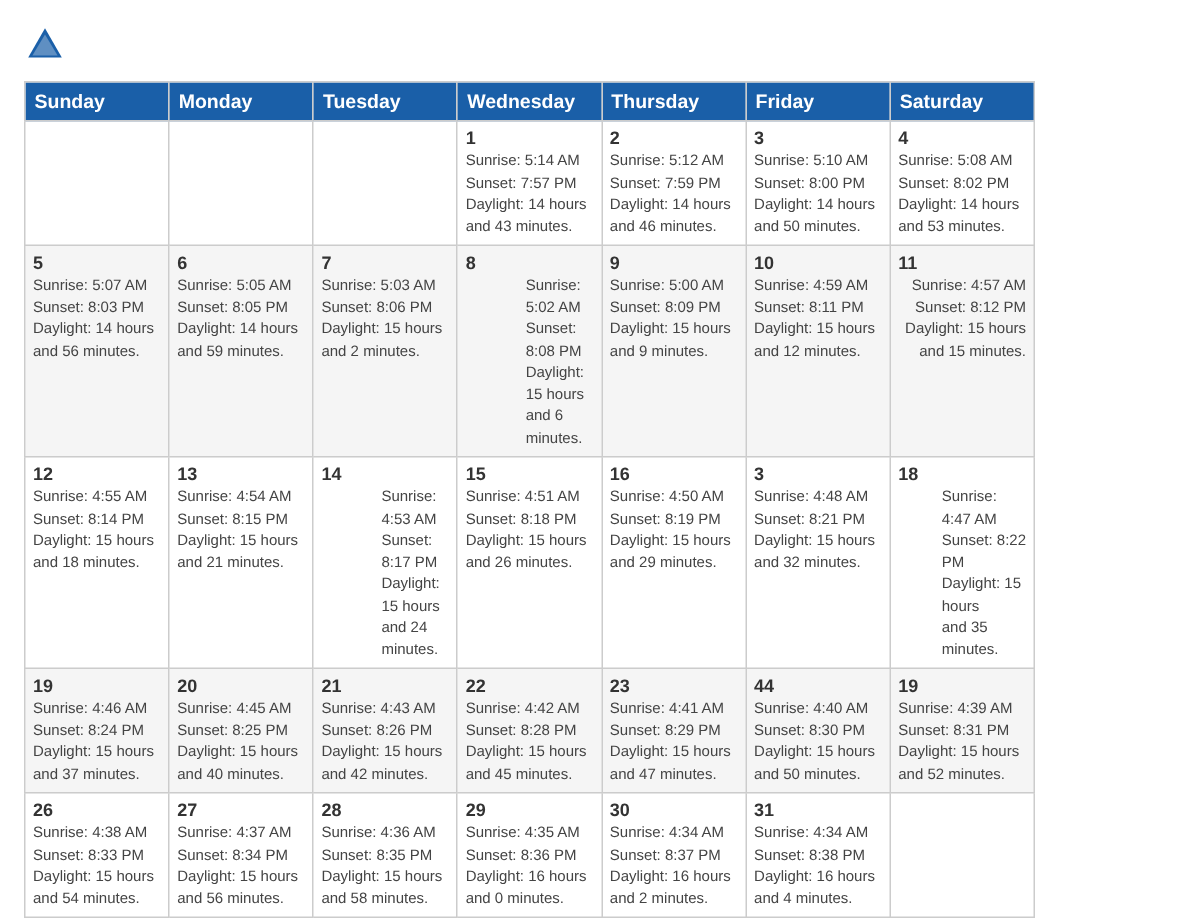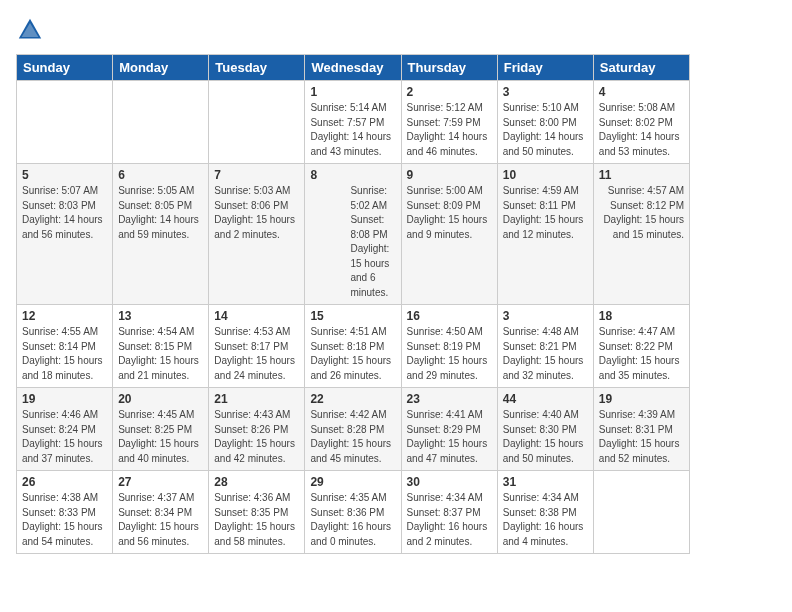--- a/index.html
+++ b/index.html
@@ -211,21 +211,21 @@
           </td>
           <td>
             <span class="day-number">13</span>
             <div class="day-info" style="white-space: pre-line;">Sunrise: 4:54 AM
 Sunset: 8:15 PM
 Daylight: 15 hours
 and 21 minutes.</div>
           </td>
           <td>
             <span class="day-number">14</span>
-            <div class="day-info" style="white-space: pre-line;">Sunrise: 4:53 AM
+            <div class="day-info" style="white-space: pre-line; margin-left: 40px;">Sunrise: 4:53 AM
 Sunset: 8:17 PM
 Daylight: 15 hours
 and 24 minutes.</div>
           </td>
           <td>
             <span class="day-number">15</span>
             <div class="day-info" style="white-space: pre-line;">Sunrise: 4:51 AM
 Sunset: 8:18 PM
 Daylight: 15 hours
 and 26 minutes.</div>
@@ -239,21 +239,21 @@
           </td>
           <td>
             <span class="day-number">3</span>
             <div class="day-info" style="white-space: pre-line;">Sunrise: 4:48 AM
 Sunset: 8:21 PM
 Daylight: 15 hours
 and 32 minutes.</div>
           </td>
           <td>
             <span class="day-number">18</span>
-            <div class="day-info" style="white-space: pre-line;">Sunrise: 4:47 AM
+            <div class="day-info" style="white-space: pre-line; margin-left: 29px;">Sunrise: 4:47 AM
 Sunset: 8:22 PM
 Daylight: 15 hours
 and 35 minutes.</div>
           </td>
         </tr>
         <tr>
           <td>
             <span class="day-number">19</span>
             <div class="day-info" style="white-space: pre-line;">Sunrise: 4:46 AM
 Sunset: 8:24 PM

